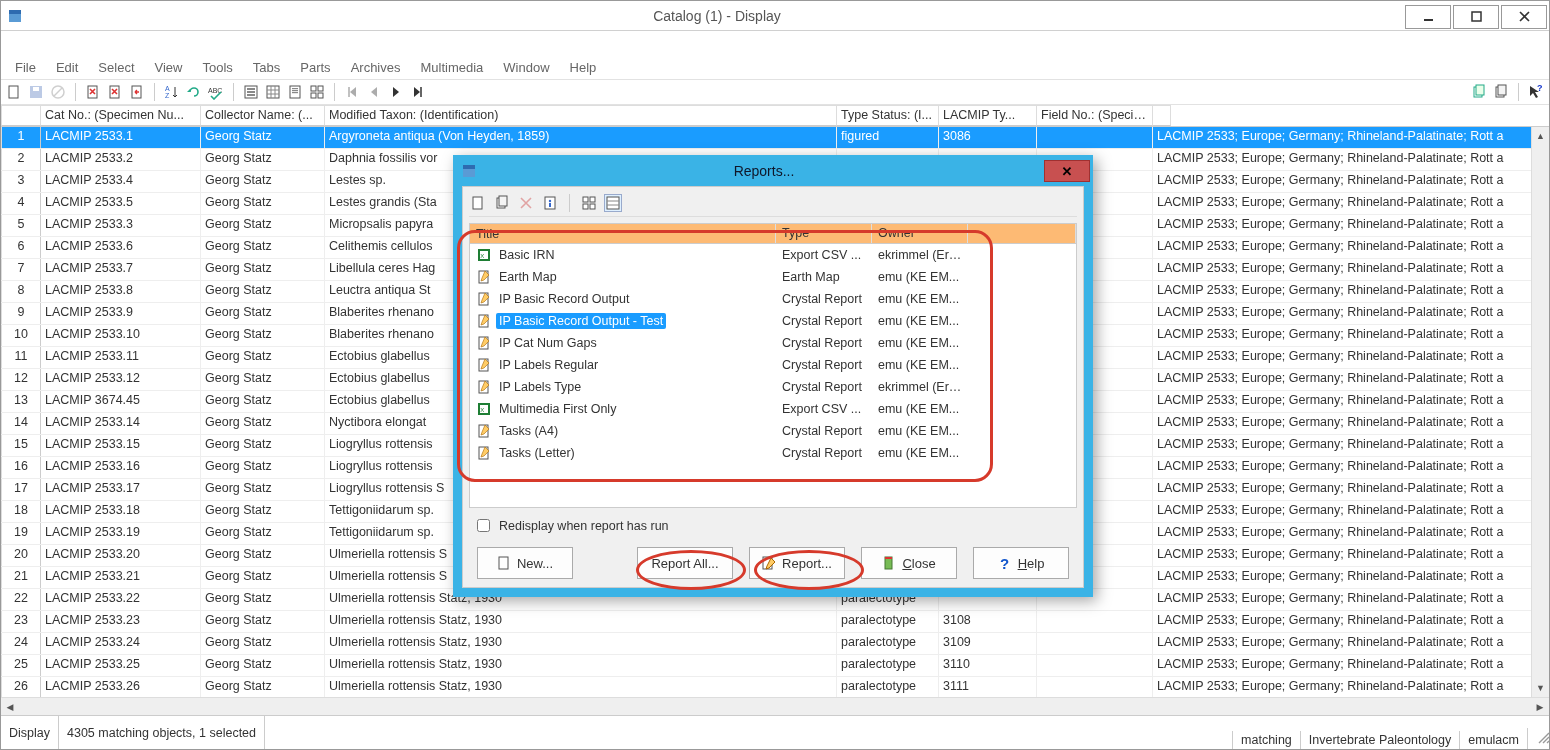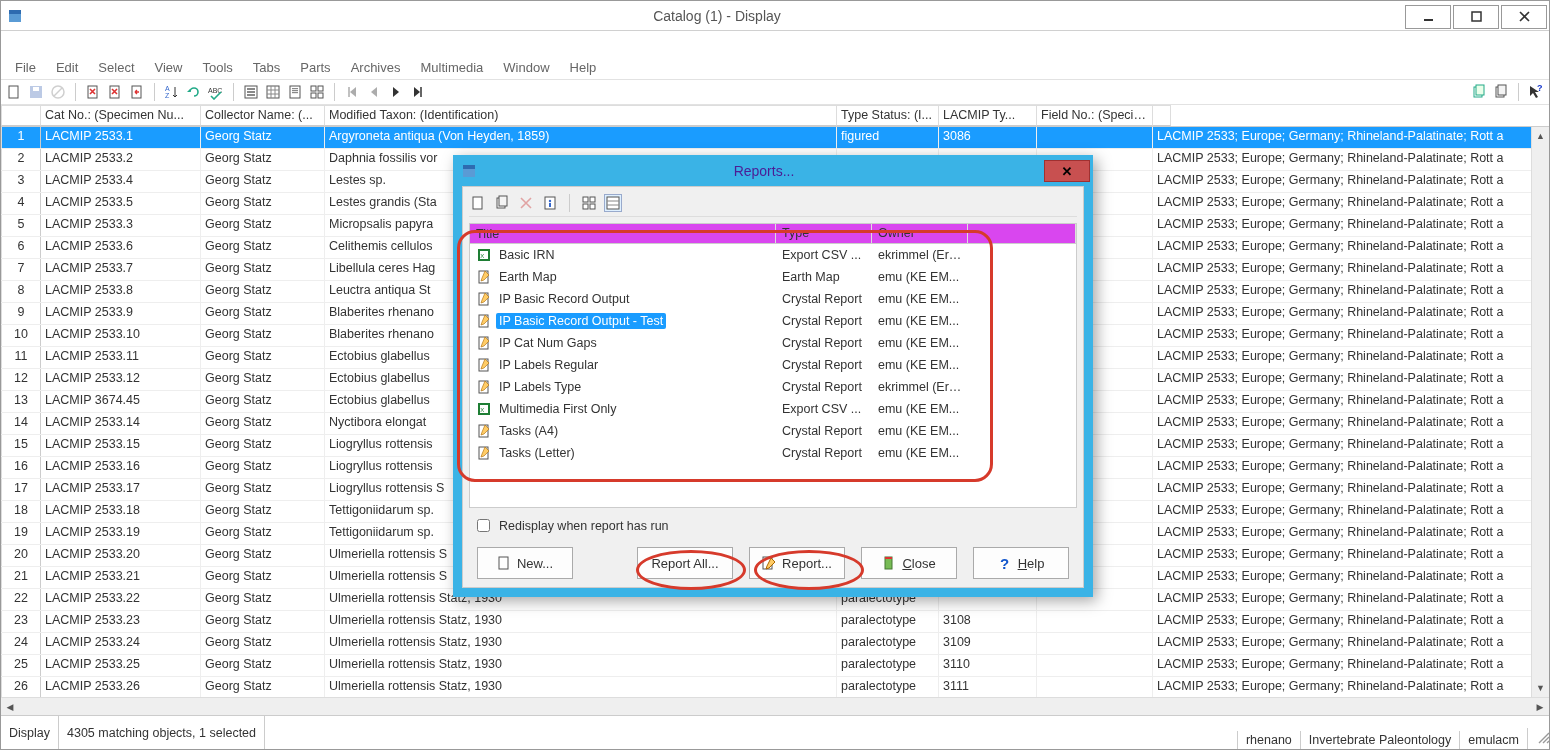--- a/index.html
+++ b/index.html
@@ -58,28 +58,28 @@
   
   .statusbar { height:34px; border-top:1px solid #ccc; display:flex; align-items:flex-end; font-size:12.5px; color:#333; }
   .statusbar .seg{ border-right:1px solid #ccc; padding:2px 8px; height:100%; display:flex; align-items:center;}
   .statusbar .filler{flex:1;}
   .statusbar .right{ border-left:1px solid #ccc; padding:2px 8px;}
 
   
   .dialog { position:absolute; left:452px; top:154px; width:640px; height:442px; border:1px solid #3ab3e6; background:#3ab3e6; box-shadow:4px 4px 14px rgba(0,0,0,.35);   }
   .dialog .dlg-titlebar{ height:30px; display:flex; align-items:center; background:#3ab3e6; }
   .dialog .dlg-titlebar .appicon{width:30px; display:flex; align-items:center; justify-content:center;}
-  .dialog .dlg-titlebar .title{flex:1; text-align:center; color:#4c1d95; font-size:14px;}
+  .dialog .dlg-titlebar .title{flex:1; text-align:center; color:#0f172a; font-size:14px;}
   .dialog .dlg-titlebar .close{width:46px; height:22px; background:#c85050; color:#000; display:flex; align-items:center; justify-content:center; font-weight:700; border:1px solid #a03030; margin-right:2px;}
   .dialog .dlg-body{ background:#f0f0f0; margin:0 8px 8px 8px; height:calc(100% - 38px); border:1px solid #ccc; padding:6px; display:flex; flex-direction:column; gap:6px;}
   .dlg-toolbar{ height:24px; display:flex; align-items:center; gap:6px; border-bottom:1px solid #ddd; padding-bottom:4px;}
   .dlg-toolbar .sep{ width:1px; height:18px; background:#ccc; margin:0 4px;}
   .dlg-list-wrap{ flex:1; position:relative; border:1px solid #ccc; background:#fff; }
   .dlg-list-header{ display:flex; height:20px; border-bottom:1px solid #ccc; }
-  .dlg-list-header .hcell{ border-right:1px solid #ddd; padding:2px 6px; font-size:12.5px; background:#d946ef; }
+  .dlg-list-header .hcell{ border-right:1px solid #ddd; padding:2px 6px; font-size:12.5px; background:#fdba74; }
   .dlg-list-body{ }
   .dlg-row { display:flex; height:22px; align-items:center;}
   .dlg-row .c{ padding:1px 6px; font-size:12.5px; overflow:hidden; white-space:nowrap; text-overflow:ellipsis;}
   .dlg-row.sel .c-title{ background:#1a9cff; color:#fff; }
   .dc-title{ width:306px; display:flex; align-items:center; gap:4px;}
   .dc-type { width:96px; }
   .dc-owner{ width:96px; }
   .dlg-row .ricon{ width:16px; height:16px; display:inline-block; }
   .c-title{ display:inline-block; padding:1px 3px; border-radius:2px;}
 
@@ -564,21 +564,21 @@
       <div class="arrow">◀</div>
       <div class="track"></div>
       <div class="arrow">▶</div>
     </div>
   </div>
 
   <div class="statusbar">
     <div class="seg">Display</div>
     <div class="seg">4305 matching objects, 1 selected</div>
     <div class="filler"></div>
-    <div class="right">rhenano</div>
+    <div class="right">matching</div>
     <div class="right">Invertebrate Paleontology</div>
     <div class="right">emulacm</div>
     <div class="right" style="width:22px;">
       <svg width="14" height="14" viewBox="0 0 14 14">
           <path d="M3 13 L13 3 M7 13 L13 7 M11 13 L13 11" stroke="#999" stroke-width="1.4"></path>
         </svg>
     </div>
   </div>
 
   <div class="dialog">

